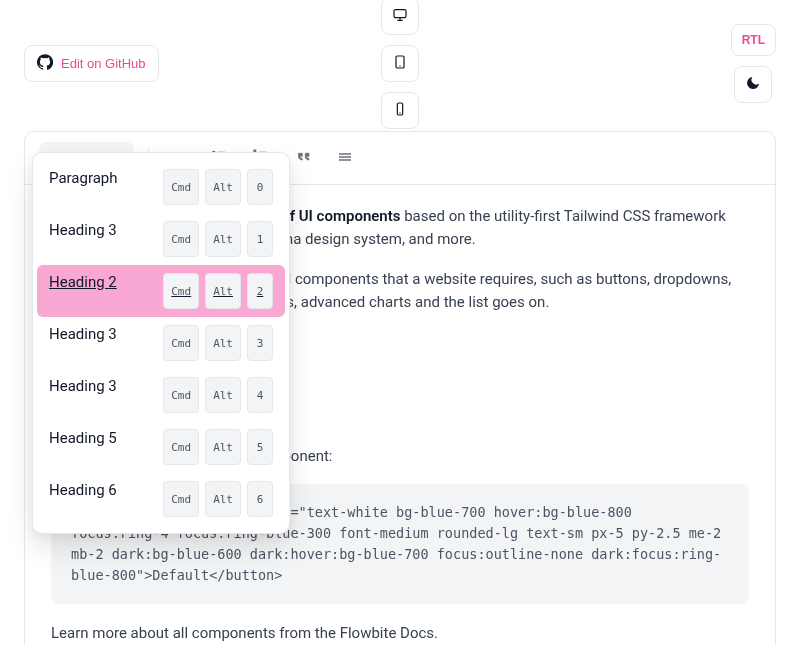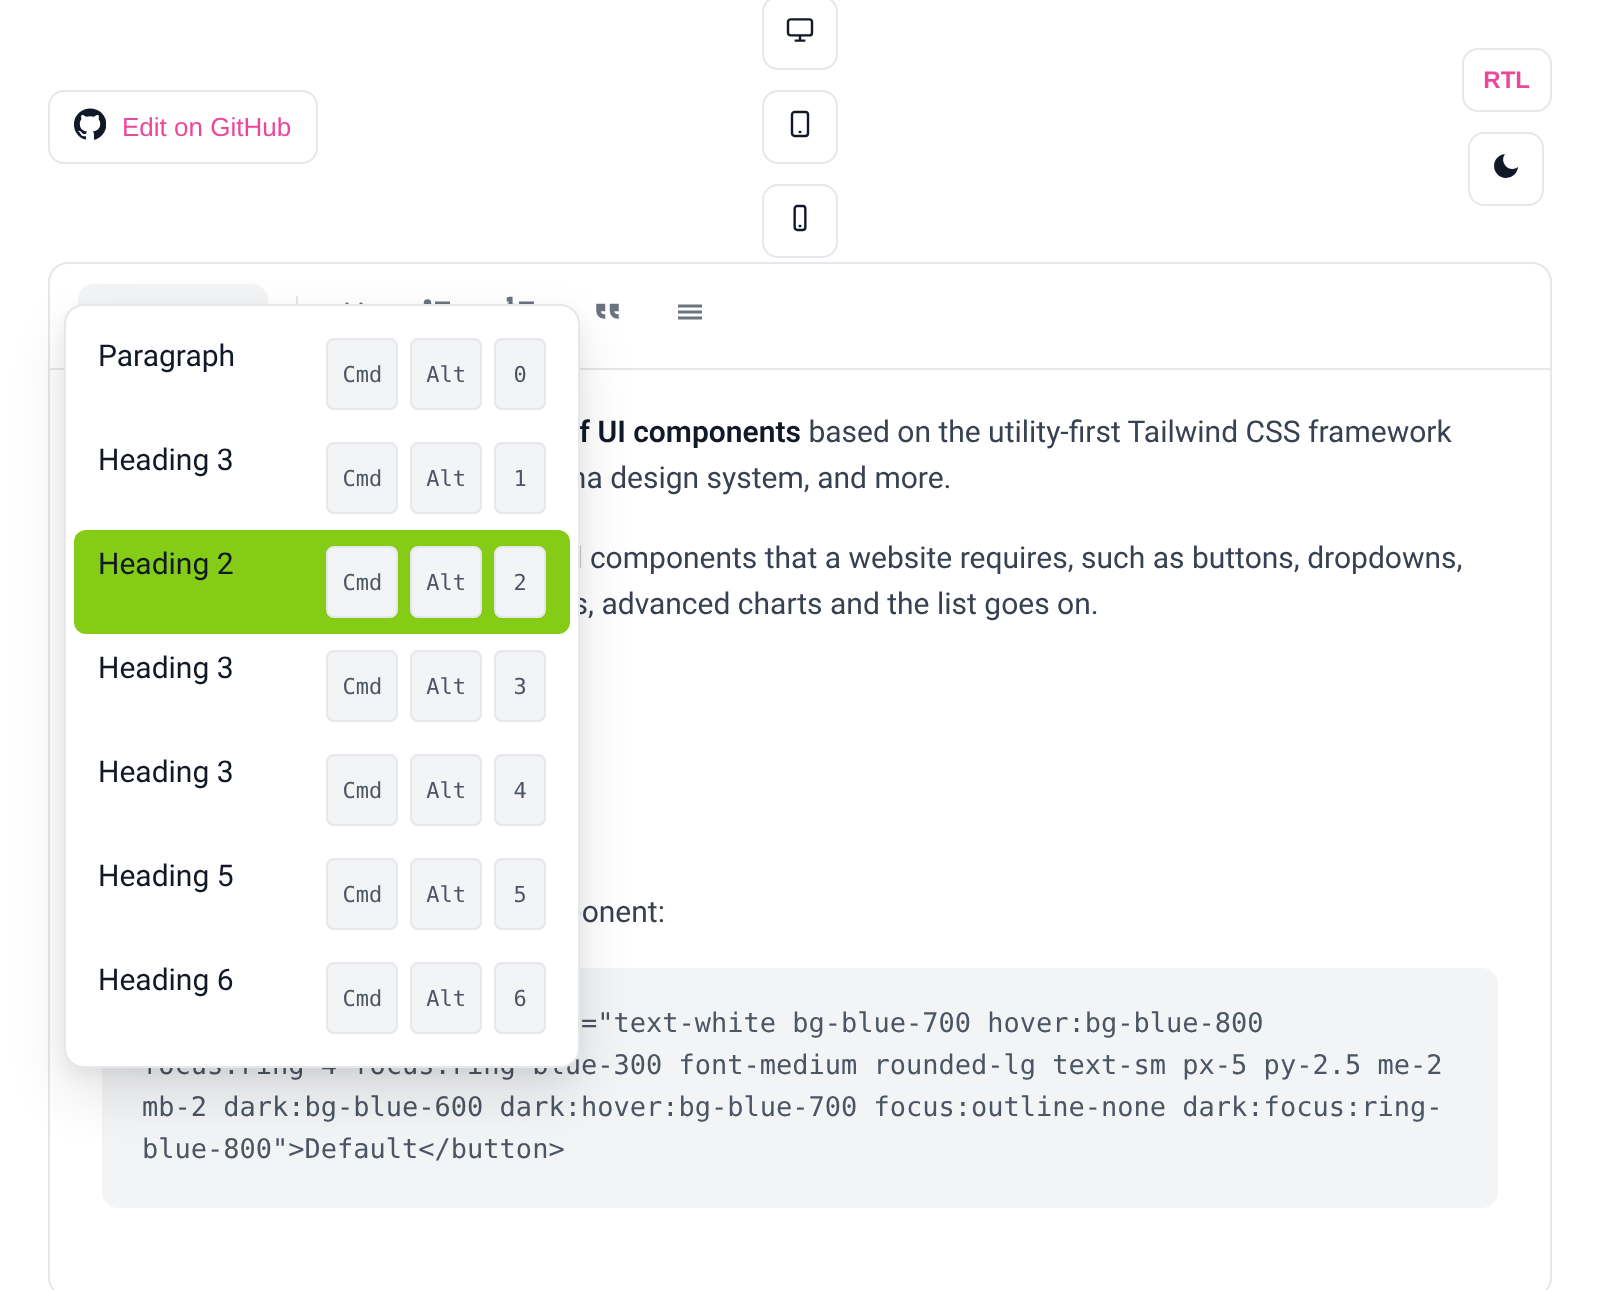--- a/index.html
+++ b/index.html
@@ -114,21 +114,21 @@
     display: flex;
     align-items: flex-start;
     justify-content: space-between;
     padding: 8px 12px;
     border-radius: 6px;
     cursor: pointer;
     font-size: 15px;
     color: #111827;
     gap: 10px;
   }
-  .dd-item.hover { background: #84cc16; }
+  .dd-item.hover { background: #f9a8d4; text-decoration: underline; }
   .shortcut { display: flex; gap: 6px; }
   .kbd {
     display: inline-flex;
     align-items: center;
     justify-content: center;
     min-width: 26px;
     height: 36px;
     padding: 0 7px;
     background: #f3f4f6;
     border: 1px solid #e5e7eb;
@@ -235,20 +235,21 @@
       <p>It includes all of the commonly used components that a website requires, such as buttons, dropdowns, navigation bars, modals, datepickers, advanced charts and the list goes on.</p>
 
       <ul>
         <li>Install Flowbite</li>
         <li>Include via CDN</li>
         <li>Use the components</li>
         <li>Compare frameworks</li>
       </ul>
       <p>Here's an example of a button component:</p>
       <pre>&lt;button type="button" class="text-white bg-blue-700 hover:bg-blue-800 focus:ring-4 focus:ring-blue-300 font-medium rounded-lg text-sm px-5 py-2.5 me-2 mb-2 dark:bg-blue-600 dark:hover:bg-blue-700 focus:outline-none dark:focus:ring-blue-800"&gt;Default&lt;/button&gt;</pre>
+      <p>Learn more about all components from the Flowbite Docs.</p>
     </div>
   </div>
 </div>
 
 <div class="dropdown">
   <div class="dd-item">
     <span>Paragraph</span>
     <span class="shortcut">
       <span class="kbd">Cmd</span>
       <span class="kbd">Alt</span>

